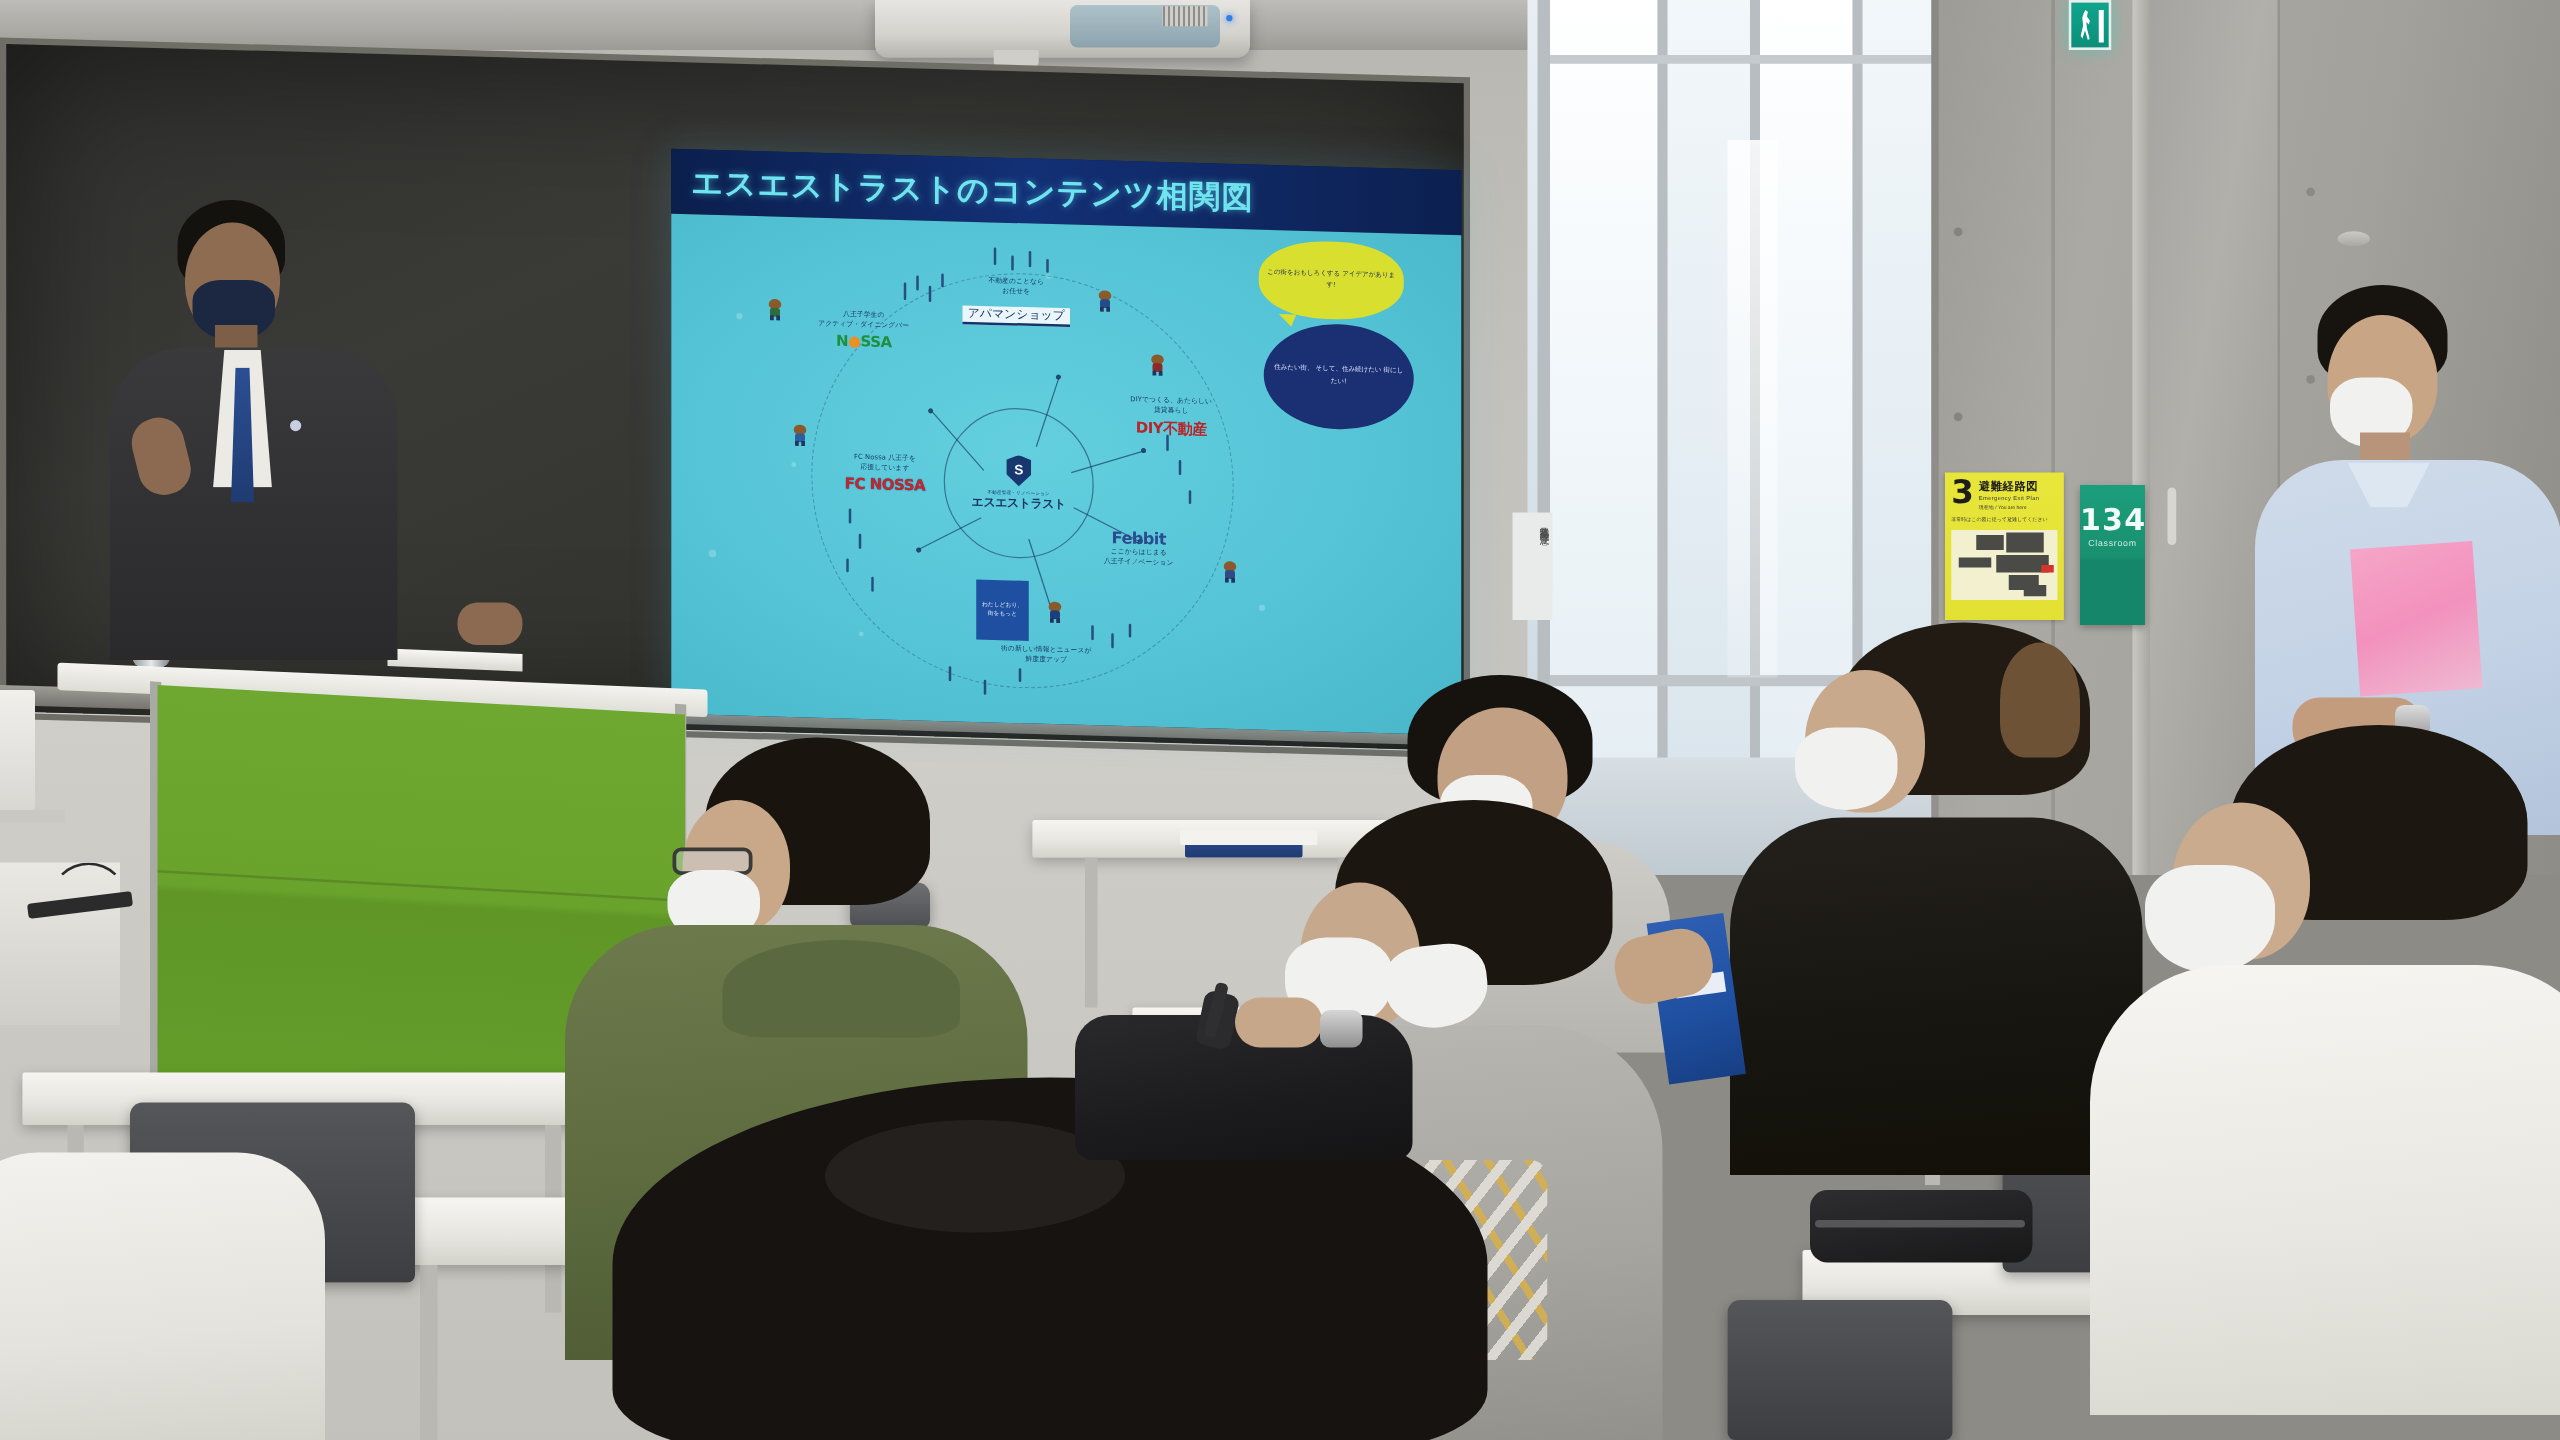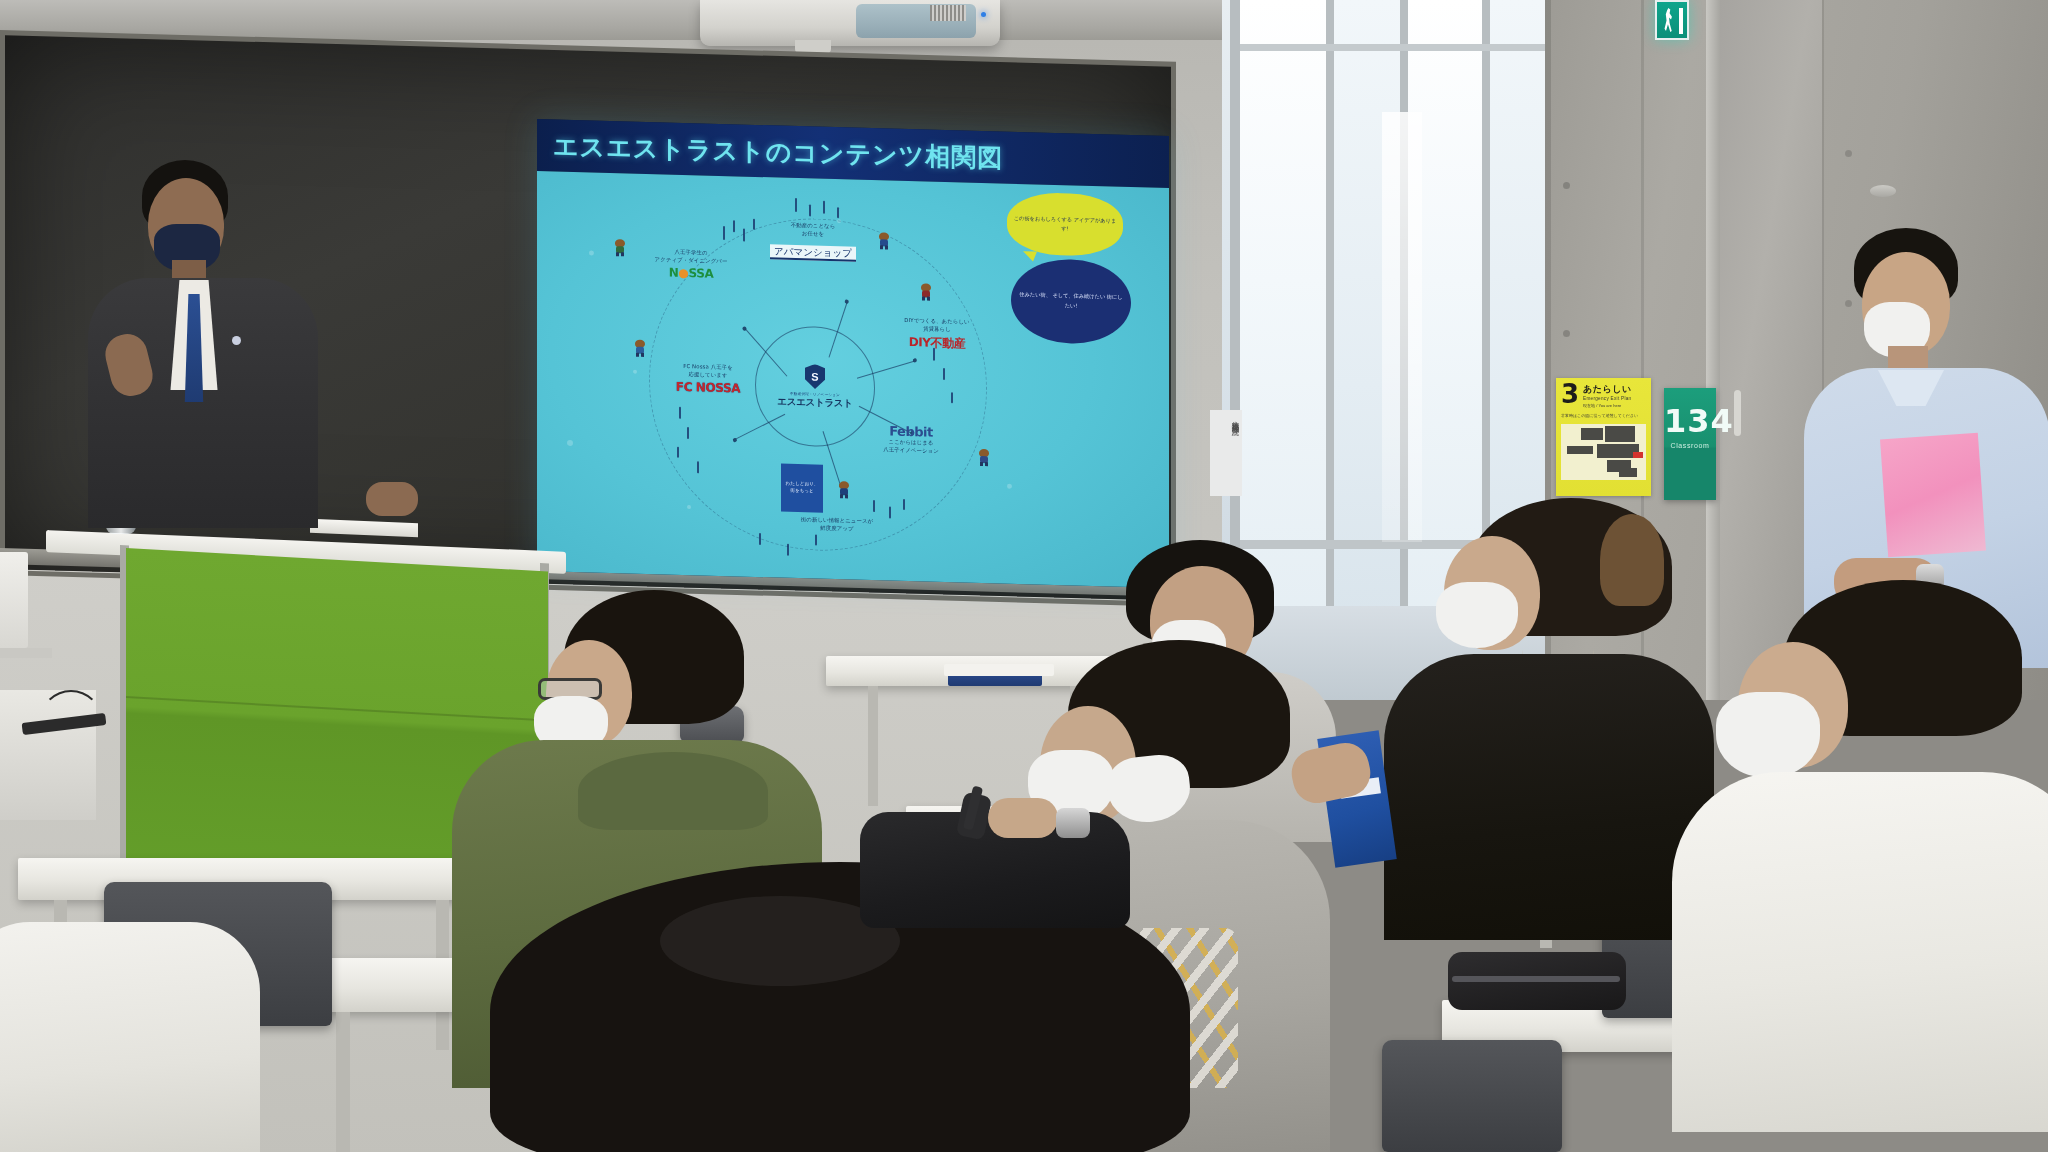--- a/index.html
+++ b/index.html
@@ -162,21 +162,21 @@
   #escape-poster .en{font-size:4.6px;color:#3a3a33;letter-spacing:.3px;}
   #escape-poster .sub{font-size:4px;color:#3a3a33;margin-top:2px;}
   #escape-poster .map{clear:both;margin-top:6px;height:56px;position:relative;
     background:#f2f0cf;}
   #escape-poster .blk{position:absolute;background:#4a4a46;}
 
   #room-sign{left:1664px;top:388px;width:52px;height:112px;
     background:linear-gradient(180deg,#1c9e7c 0%,#19906f 52%,#16866a 54%,#16866a 100%);
     box-shadow:0 2px 6px rgba(0,0,0,.3);text-align:center;padding-top:14px;
     box-sizing:border-box;}
-  #room-sign .rnum{color:#f1fbf7;font-size:32px;font-weight:bold;letter-spacing:1px;
+  #room-sign .rnum{color:#f1fbf7;font-size:24px;font-weight:bold;letter-spacing:1px;
     font-family:"DejaVu Sans",sans-serif;text-align:right;}
   #room-sign .rtype{color:#cfeee2;font-size:7px;letter-spacing:.6px;margin-top:2px;}
 
   #corridor-sign{left:1210px;top:410px;width:32px;height:86px;
     background:#e9eaea;writing-mode:vertical-rl;font-size:7.5px;color:#4b4b4b;
     padding:5px 2px;box-sizing:border-box;letter-spacing:1px;
     font-family:"DejaVu Sans",sans-serif;}
 
   #projector{left:700px;top:0;width:300px;height:46px;
     background:linear-gradient(180deg,#e6e5e1 0%,#d3d2cd 60%,#b6b5b0 100%);
@@ -403,21 +403,21 @@
       <div class="bubble-yellow" style="left:470px;top:8px;width:116px;height:62px;">この街をおもしろくする
 アイデアがあります!</div>
       <div class="bubble-navy" style="left:474px;top:74px;width:120px;height:84px;">住みたい街、
 そして、住み続けたい
 街にしたい!</div>
     </div>
   </div>
 
   <div class="abs" id="escape-poster">
     <div class="num">3</div>
-    <div class="jp">あたらしい</div>
+    <div class="jp">避難経路図</div>
     <div class="en">Emergency Exit Plan</div>
     <div class="sub">現在地 / You are here</div>
     <div class="sub" style="clear:both;padding-top:3px;">非常時はこの図に従って避難してください</div>
     <div class="map">
       <div class="blk" style="left:20px;top:4px;width:22px;height:12px;"></div>
       <div class="blk" style="left:44px;top:2px;width:30px;height:16px;"></div>
       <div class="blk" style="left:36px;top:20px;width:42px;height:14px;"></div>
       <div class="blk" style="left:6px;top:22px;width:26px;height:8px;"></div>
       <div class="blk" style="left:46px;top:36px;width:24px;height:12px;"></div>
       <div class="blk" style="left:58px;top:44px;width:18px;height:9px;"></div>

